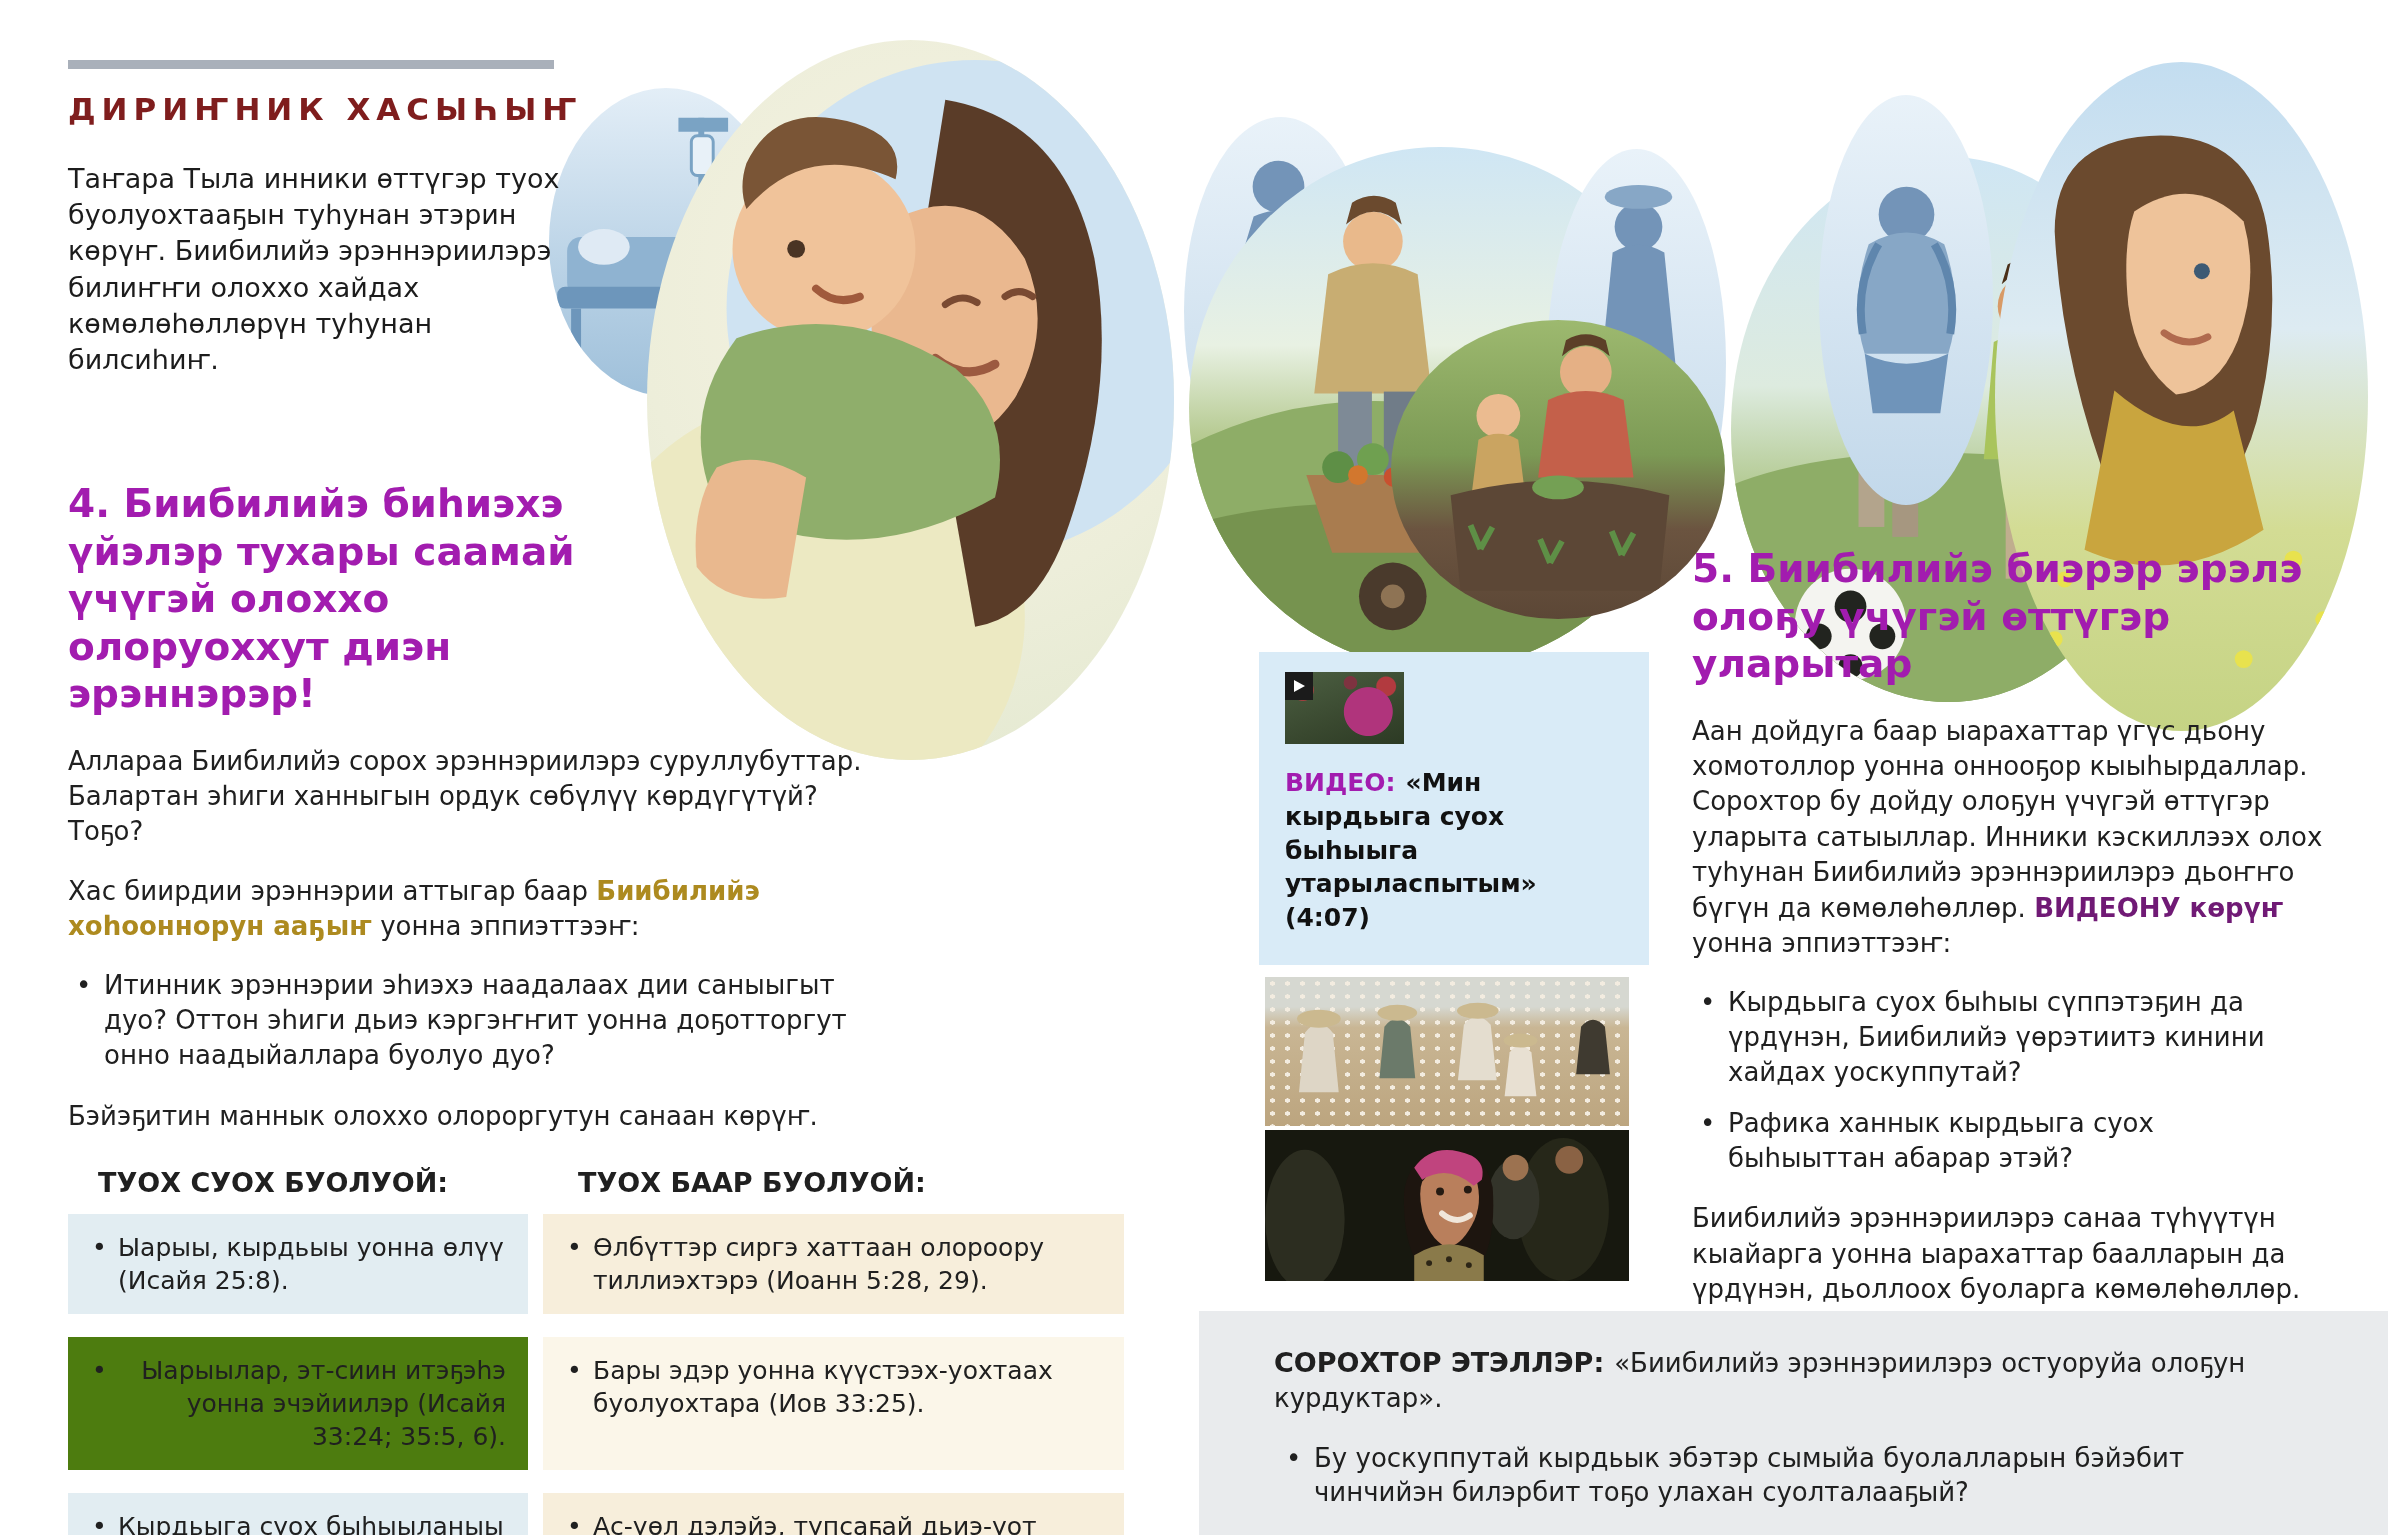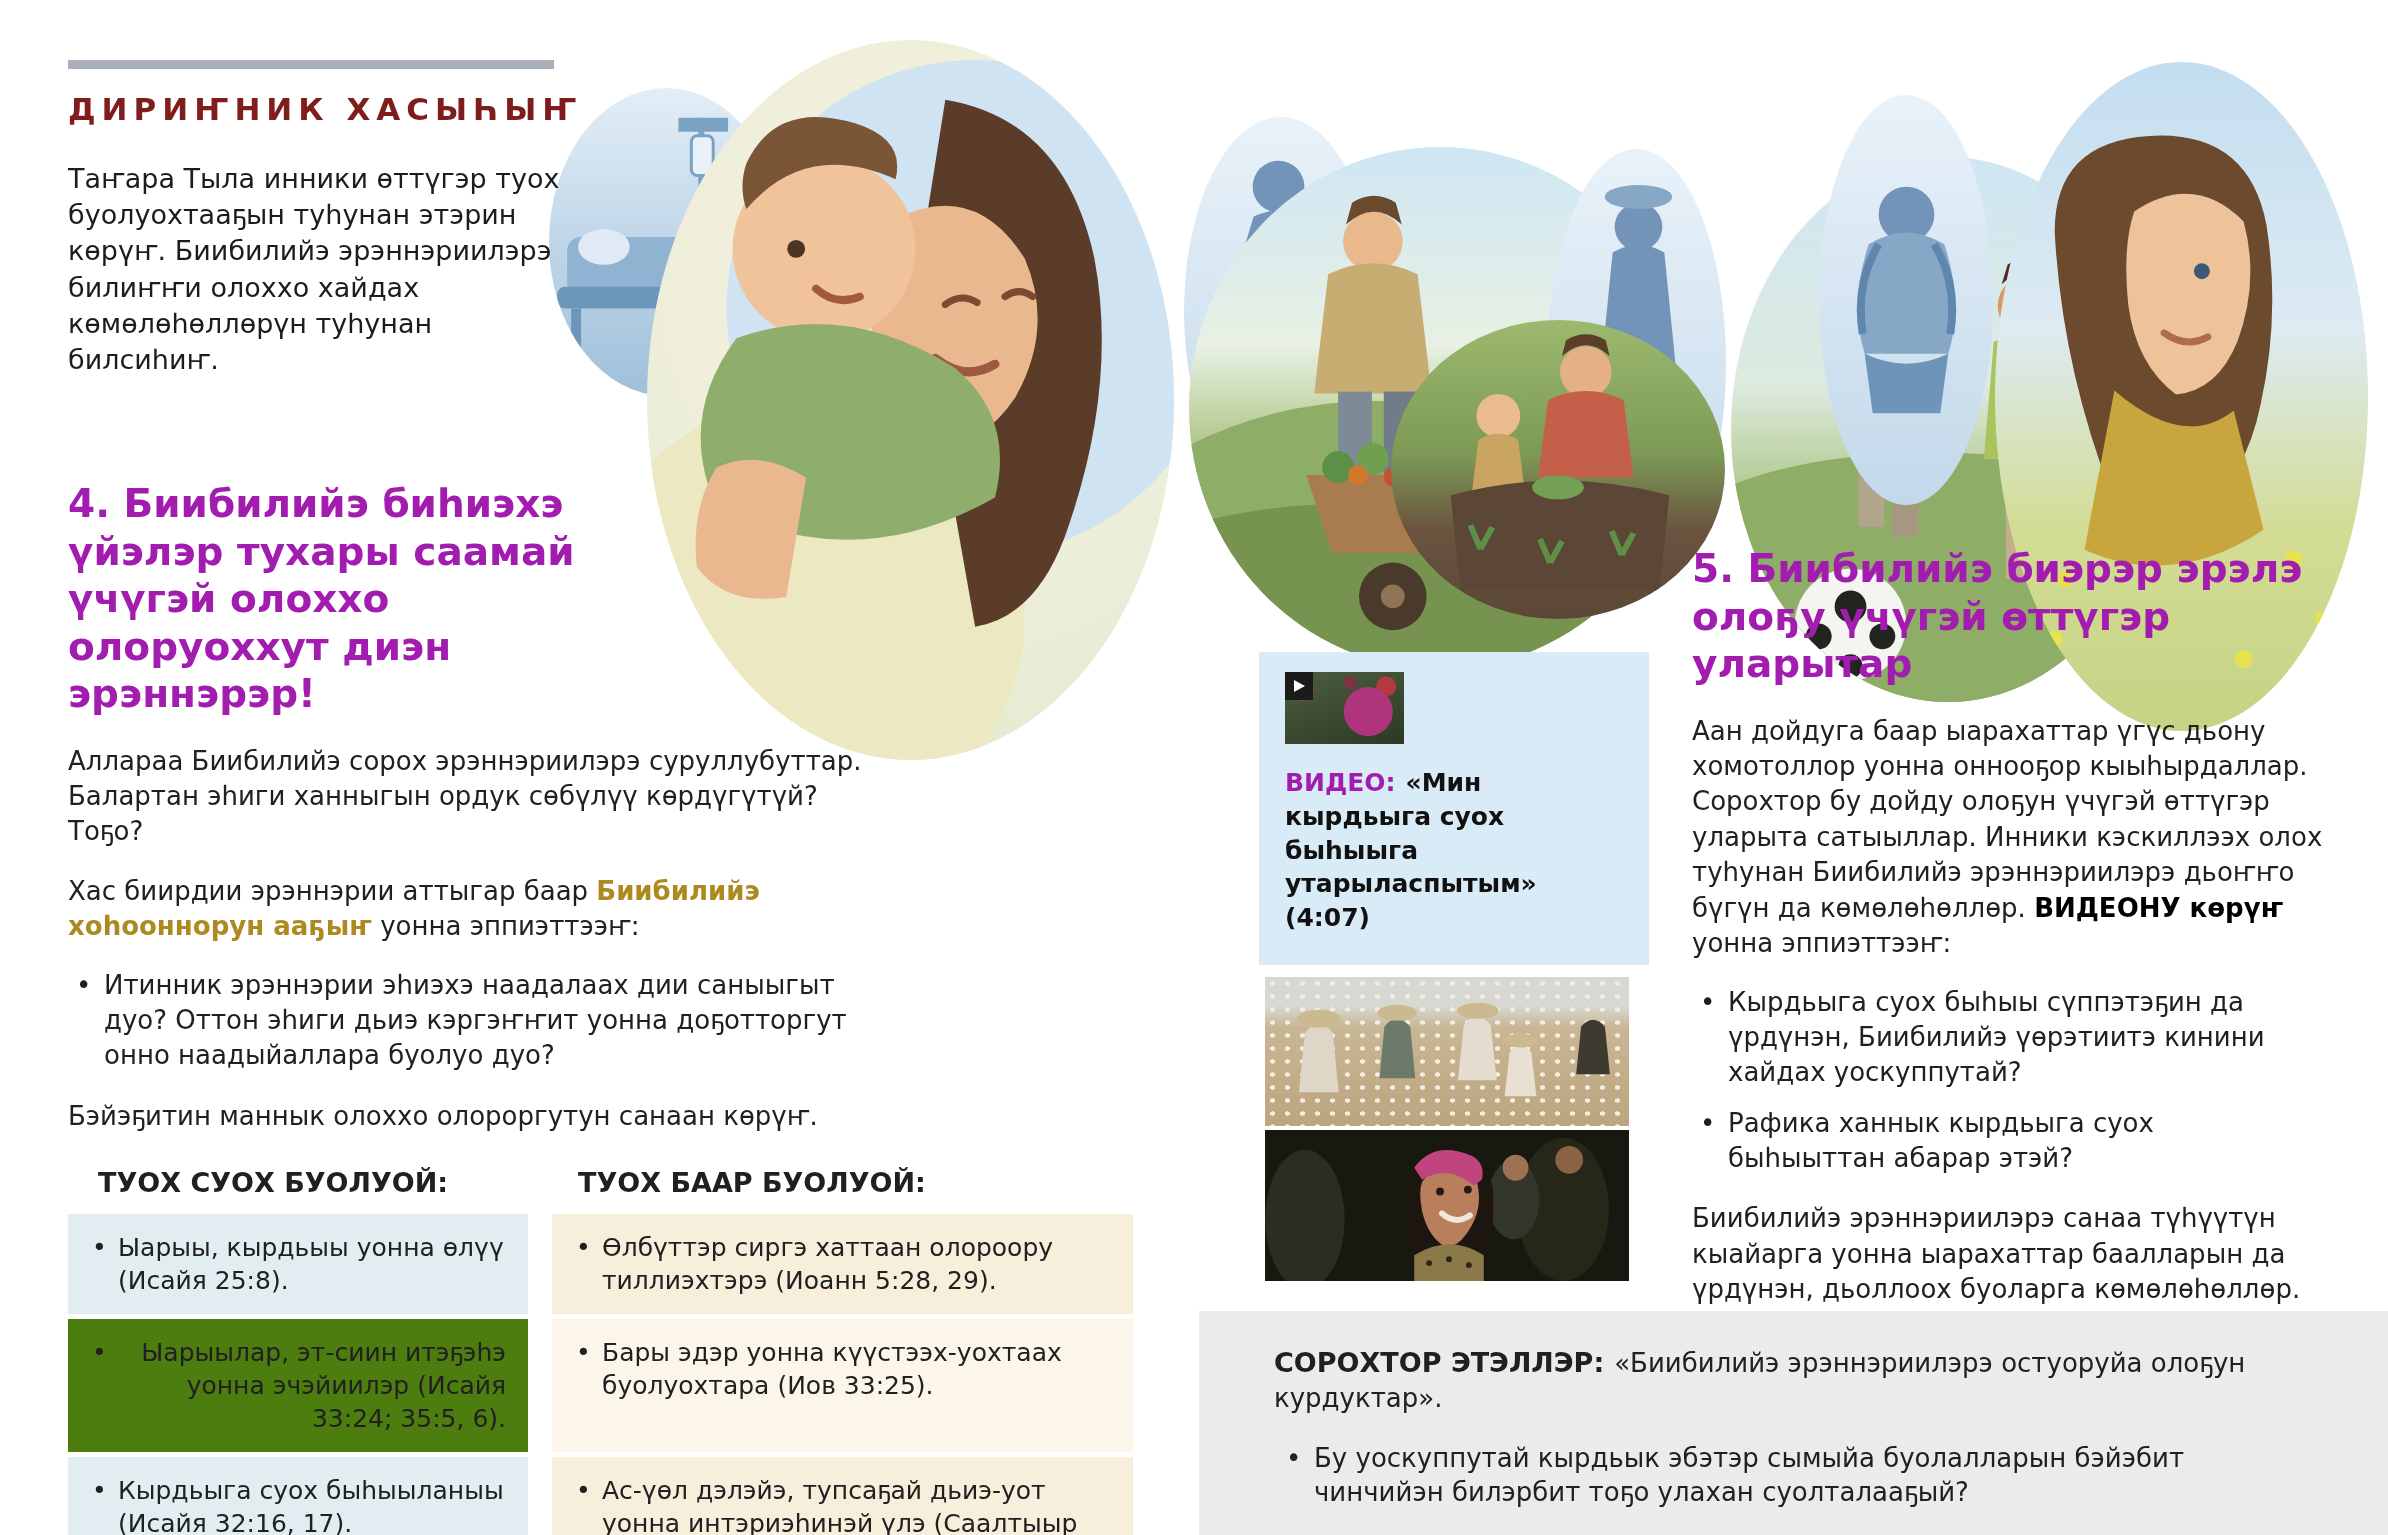--- a/index.html
+++ b/index.html
@@ -20,35 +20,35 @@
   .c-elderly{left:1184px;top:117px;width:194px;height:388px;background:linear-gradient(180deg,#e9f2f9,#c2d8ea);}
   .c-barrow{left:1189px;top:147px;width:502px;height:522px;background:linear-gradient(180deg,#cfe6f4 0%,#e8f1e3 38%,#a9c07c 60%,#7fa05c 100%);}
   .c-water{left:1547px;top:149px;width:179px;height:428px;background:linear-gradient(180deg,#e9f2f9,#c2d8ea);}
   .c-plant{left:1391px;top:320px;width:334px;height:299px;background:linear-gradient(180deg,#9db96f 0%,#7c9a55 45%,#6b5440 70%,#5c4736 100%);}
   .c-soccer{left:1731px;top:157px;width:434px;height:545px;background:linear-gradient(180deg,#cfe6f4 0%,#ddebdf 42%,#a3bd74 68%,#82a35e 100%);}
   .c-sad{left:1819px;top:95px;width:174px;height:410px;background:linear-gradient(180deg,#e9f2f9,#c2d8ea);}
   .c-woman{left:1995px;top:62px;width:373px;height:669px;background:linear-gradient(180deg,#c3ddf0 0%,#ddebf2 40%,#d3dc94 70%,#c5d384 100%);}
   .circ svg{display:block;width:100%;height:100%;}
   h2.section-h{margin:0;font-size:39px;line-height:1.22;font-weight:bold;color:#a21caf;}
   .link-gold{color:#ad8a1f;font-weight:bold;text-decoration:none;cursor:pointer;}
-  .link-blue{color:#000000;font-weight:bold;text-decoration:none;cursor:pointer;}
+  .link-blue{color:#701a75;font-weight:bold;text-decoration:none;cursor:pointer;}
 
   
   .sec4{position:absolute;left:68px;top:480px;width:1065px;}
   .sec4 h2{width:542px;}
   .sec4 p{margin:26px 0 0 0;width:826px;font-size:26px;line-height:1.34;}
   .blist{margin:24px 0 0 6px;padding:0;list-style:none;width:796px;}
   .blist li{position:relative;margin:0 0 16px 0;padding-left:30px;font-size:26px;line-height:1.34;}
   .blist li::before{content:"•";position:absolute;left:2px;top:0;}
 
   
   .cmp{margin-top:34px;width:1061px;}
   .cmp-head{display:grid;grid-template-columns:460px 581px;column-gap:20px;margin-bottom:16px;}
   .cmp-head div{font-size:27px;font-weight:bold;padding-left:30px;}
-  .cmp-row{display:grid;grid-template-columns:460px 581px;column-gap:24px;margin-bottom:5px;}
+  .cmp-row{display:grid;grid-template-columns:460px 581px;column-gap:15px;margin-bottom:23px;}
   .cell{padding:17px 22px 17px 24px;font-size:25px;line-height:1.32;}
   .cell .b{position:relative;display:block;padding-left:26px;}
   .cell .b::before{content:"•";position:absolute;left:0;top:0;}
   .row-odd  .cl{background:#e2edf2;} .row-odd  .cr{background:#f7eedb;}
   .row-even .cl{background:#4d7c0f;text-align:right;} .row-even .cr{background:#fbf6e9;}
 
   
   .media{position:absolute;left:1259px;top:652px;width:390px;}
   .video-box{background:#d9ebf7;padding:20px 26px 30px 26px;box-sizing:border-box;width:390px;}
   .thumb{position:relative;width:119px;height:72px;cursor:pointer;

